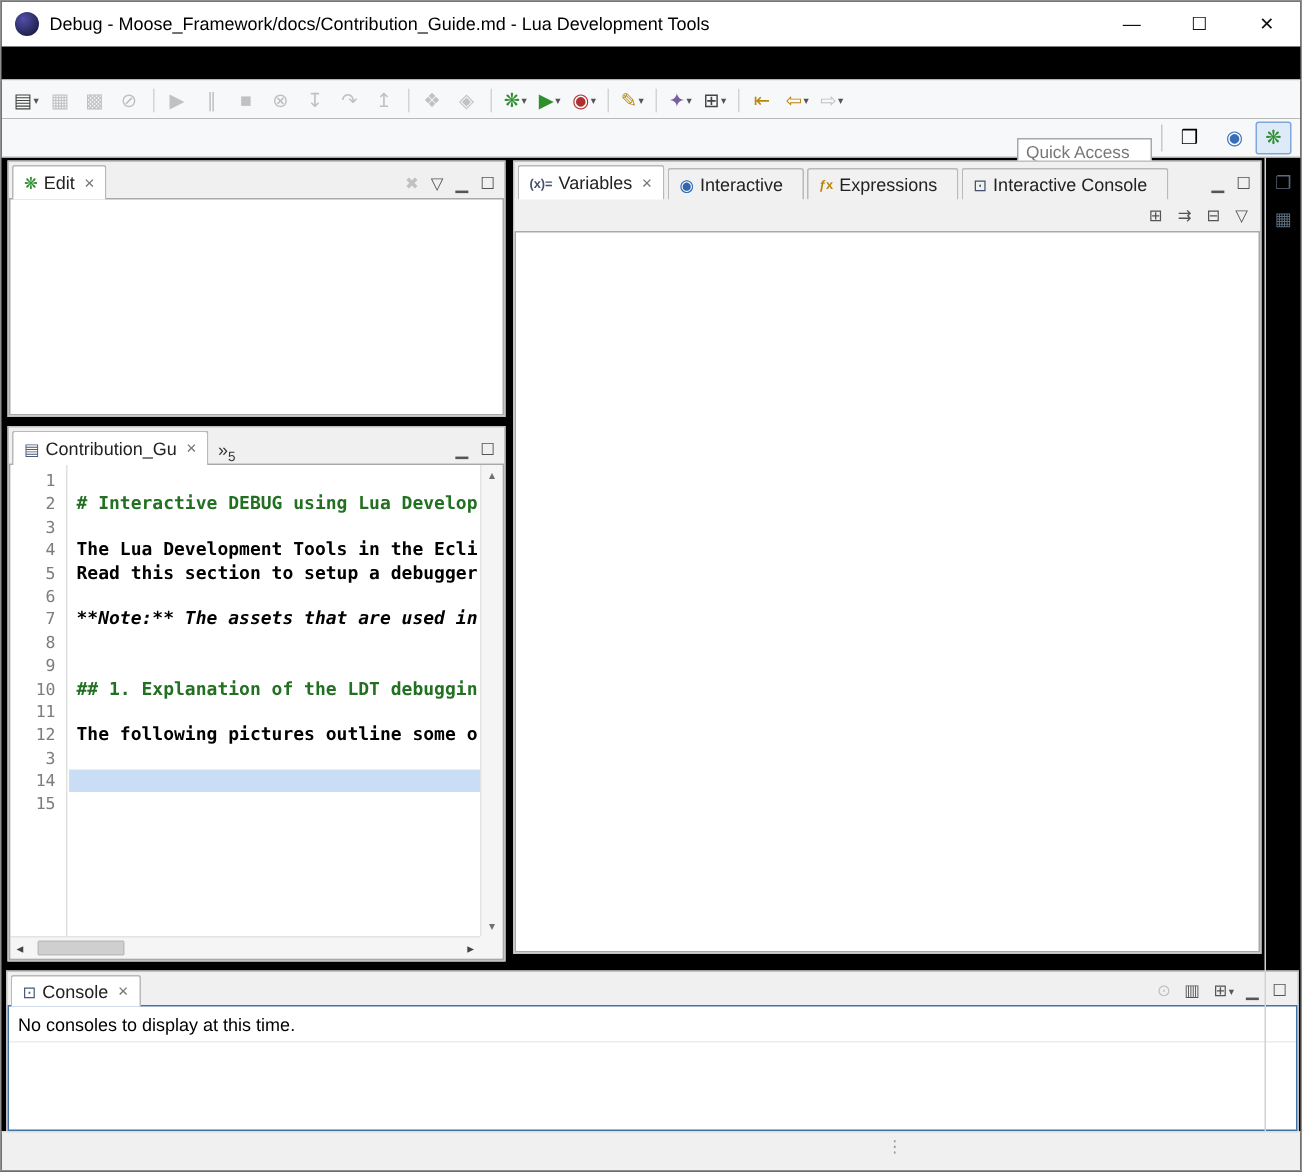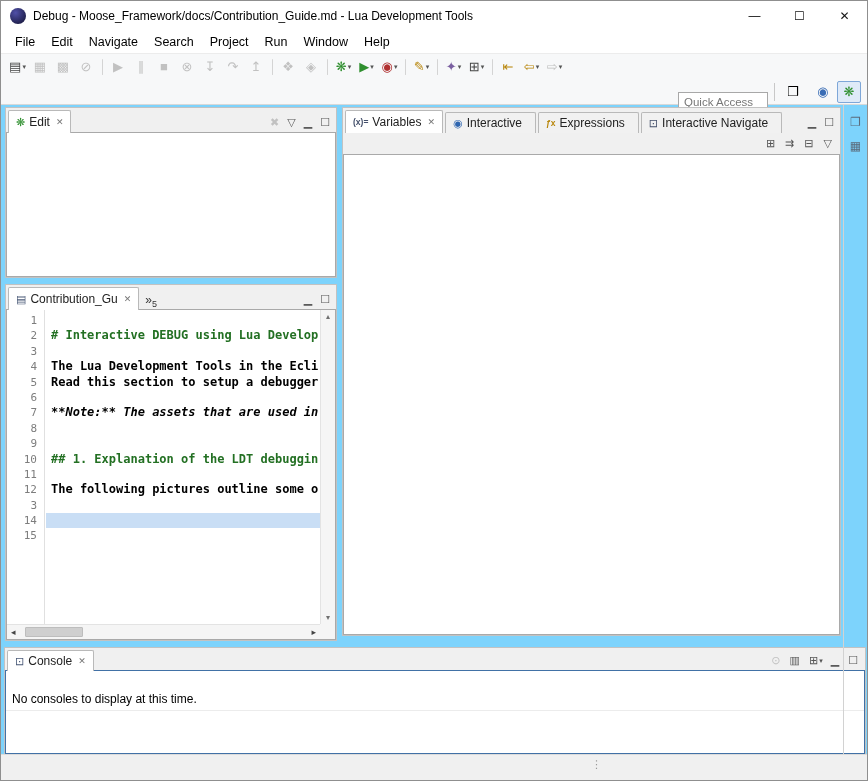--- a/index.html
+++ b/index.html
@@ -1,17 +1,17 @@
 <!DOCTYPE html>
 <html><head>
 <meta charset="utf-8">
 <style>
   * { box-sizing: border-box; margin: 0; padding: 0; }
   body { font-family: "Liberation Sans", sans-serif; background: #ffffff; }
-  .window { position: relative; width: 868px; height: 781px; background: #7dd3fc;
+  .window { position: relative; width: 868px; height: 781px; background: #000000;
             border: 1px solid #8f8f8f; overflow: hidden; }
 
   
   .titlebar { position: absolute; top: 0; left: 0; right: 0; height: 30px; background: #fff;
               display: flex; align-items: center; }
   .app-icon { width: 16px; height: 16px; margin: 0 7px 0 9px; border-radius: 50%;
               background: radial-gradient(circle at 35% 30%, #5050a8, #10102e); }
   .title-text { font-size: 12px; color: #000; }
   .win-controls { margin-left: auto; display: flex; height: 100%; }
   .win-btn { width: 45px; height: 100%; display: flex; align-items: center; justify-content: center;
@@ -89,21 +89,21 @@
              border-top: 1px solid #e3e3e3; }
   .hscroll .sarrow { position: absolute; top: 0; bottom: 0; display: flex; align-items: center;
                      font-size: 9px; color: #444; }
   .hscroll .left { left: 4px; } .hscroll .right { right: 4px; }
   .hthumb { position: absolute; left: 18px; width: 58px; top: 2px; bottom: 2px; background: #cfcfcf;
             border: 1px solid #bdbdbd; border-radius: 1px; }
   .scorner { position: absolute; right: 0; bottom: 0; width: 15px; height: 15px; background: #f5f5f5; }
 
   
   .console-body { flex: 1; background: #fff; border: 1px solid #4171a6; position: relative; }
-  .console-msg { font-size: 12px; color: #000; padding: 21px 6px 4px 6px; border-bottom: 1px solid #ececec; }
+  .console-msg { font-size: 12px; color: #000; padding: 5px 6px 4px 6px; border-bottom: 1px solid #ececec; }
 
   
   .right-trim { position: absolute; right: 0; top: 104px; width: 24px; height: 651px;
                 border-left: 1px solid #d2d2d2; display: flex; flex-direction: column;
                 align-items: center; padding-top: 10px; gap: 10px; }
   .trim-icon { font-size: 12px; color: #5b6b7b; }
   .statusbar { position: absolute; left: 0; right: 0; bottom: 0; height: 26px; background: #f0f0f0;
                border-top: 1px solid #dcdcdc; }
   .drag-handle { position: absolute; left: 590px; top: 3px; font-size: 11px; color: #999; }
 </style>
@@ -115,38 +115,20 @@
   <div class="titlebar">
     <span class="app-icon"></span>
     <span class="title-text">Debug - Moose_Framework/docs/Contribution_Guide.md - Lua Development Tools</span>
     <div class="win-controls">
       <div class="win-btn">—</div>
       <div class="win-btn">☐</div>
       <div class="win-btn">✕</div>
     </div>
   </div>
 
-  <div class="menubar">
-
-      <span class="menu-item">File</span>
-
-      <span class="menu-item">Edit</span>
-
-      <span class="menu-item">Navigate</span>
-
-      <span class="menu-item">Search</span>
-
-      <span class="menu-item">Project</span>
-
-      <span class="menu-item">Run</span>
-
-      <span class="menu-item">Window</span>
-
-      <span class="menu-item">Help</span>
-    </div>
 
   <div class="toolbar1">
 
       <span class="tb-item c-dark">
         <span class="g">▤</span>
         <span class="arr">▾</span>
       </span>
 
       <span class="tb-item disabled">
         <span class="g">▦</span>
@@ -334,21 +316,21 @@
           </div>
 
           <div class="tab">
             <span class="tab-icon small i-gold">ƒx</span>
             <span>Expressions</span>
             <span class="tab-close"></span>
           </div>
 
           <div class="tab">
             <span class="tab-icon i-slate">⊡</span>
-            <span>Interactive Navigate</span>
+            <span>Interactive Console</span>
             <span class="tab-close"></span>
           </div>
         </span>
       <div class="bar-actions">
 
           <span class="act">▁</span>
 
           <span class="act">☐</span>
         </div>
     </div>

